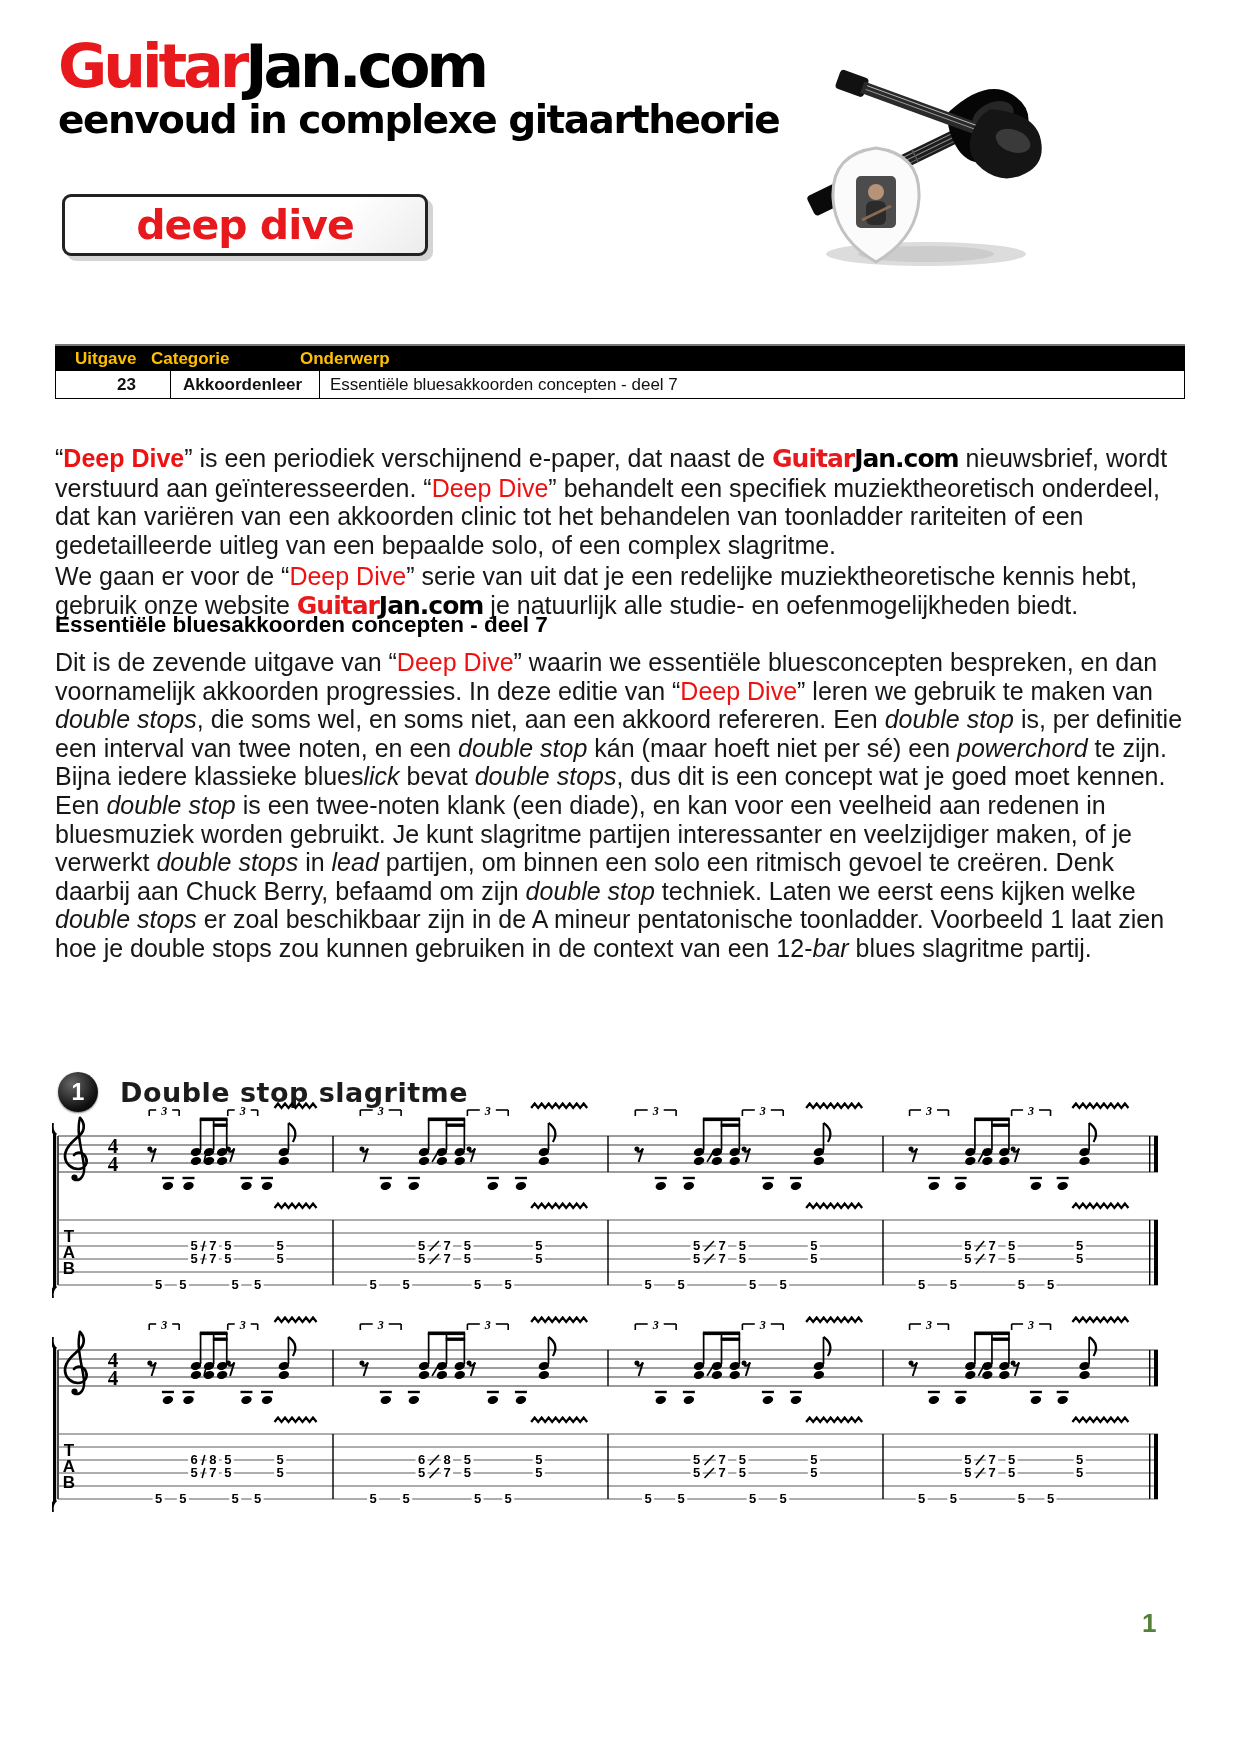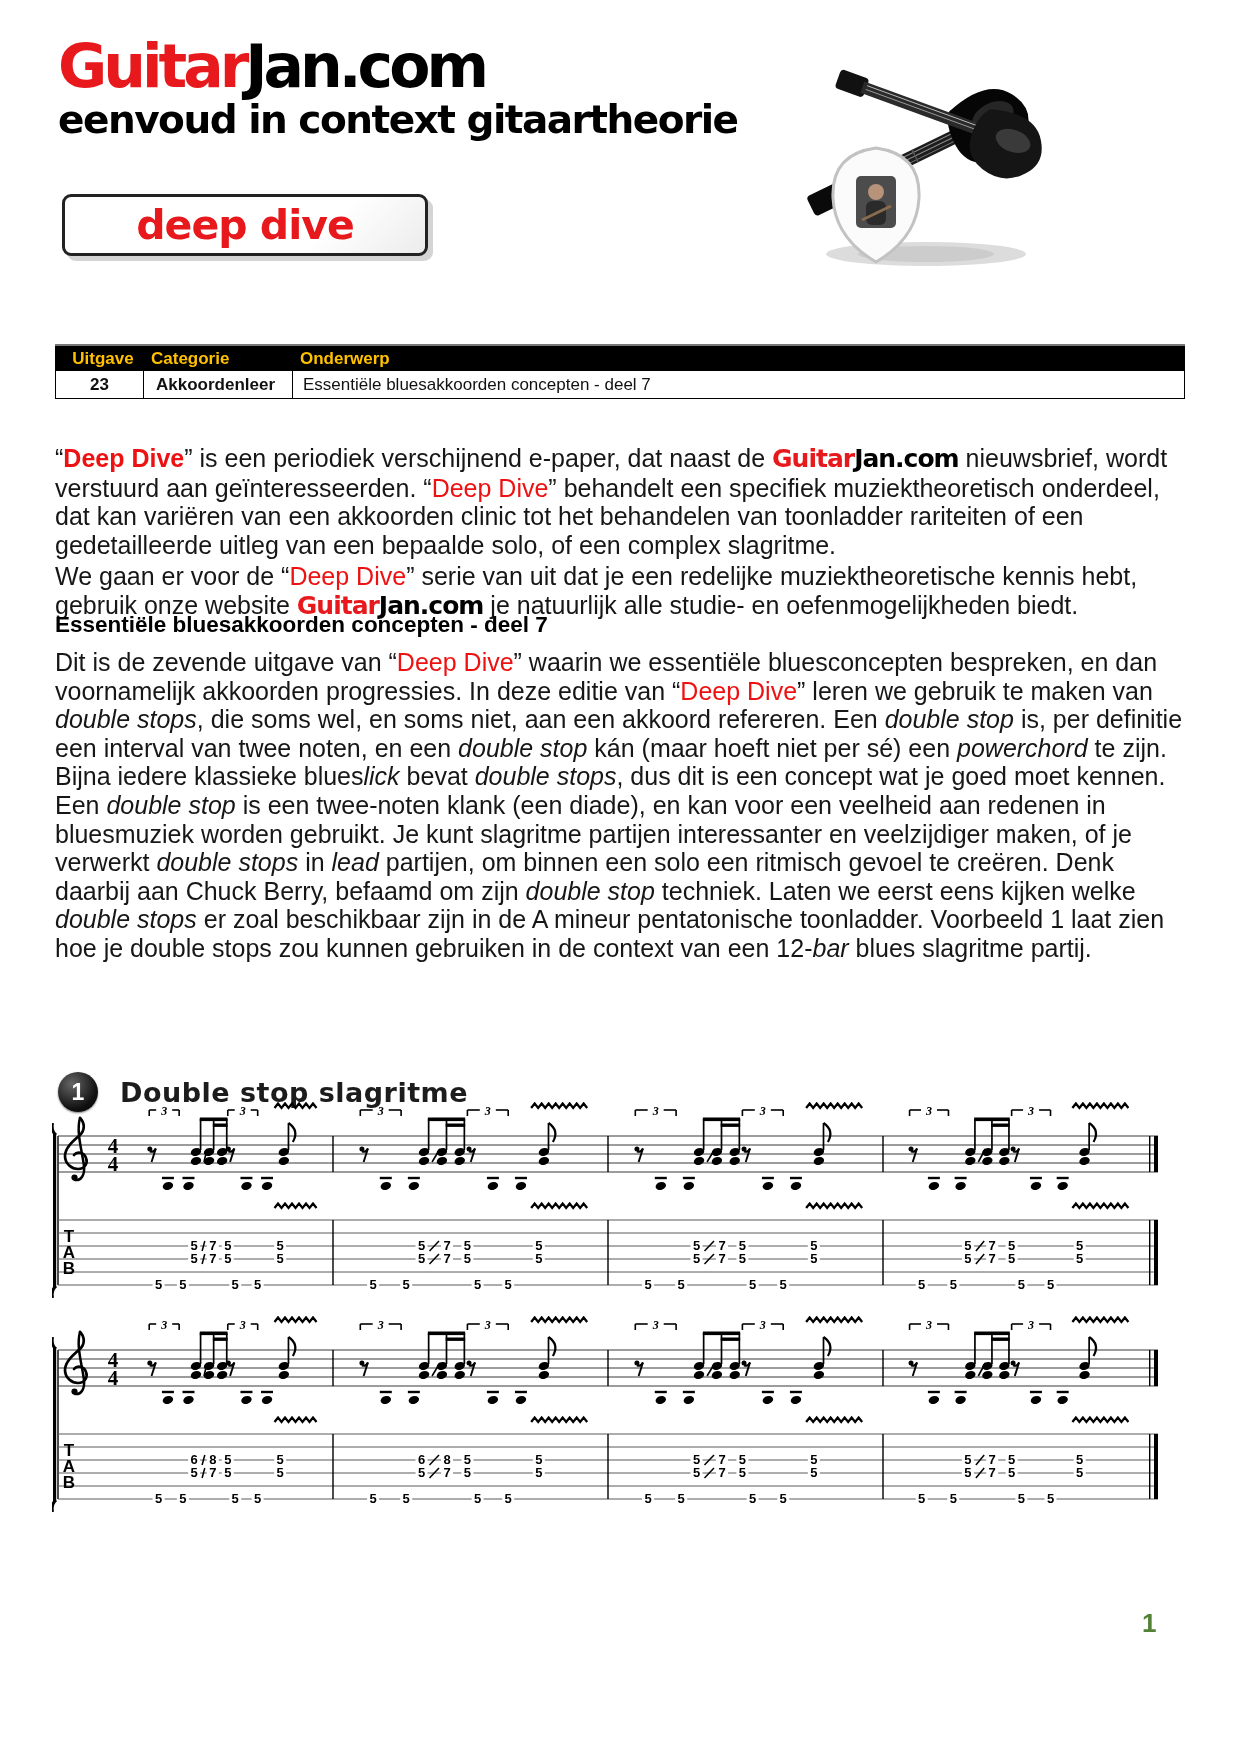--- a/index.html
+++ b/index.html
@@ -21,22 +21,22 @@
          display:flex;align-items:center;justify-content:center;}
   .badge span{font-family:"DejaVu Sans",sans-serif;font-weight:bold;font-size:41px;
               letter-spacing:-1px;color:#e8191c;}
   .guitar-art{position:absolute;left:796px;top:42px;}
 
   
   .itable{position:absolute;left:55px;top:344px;width:1130px;font-size:17px;}
   .ithead{display:flex;background:#000;color:#ffc000;font-weight:bold;height:25px;
           align-items:center;border-top:2px solid #777;}
   .itrow{display:flex;height:27px;align-items:center;border:1.5px solid #000;border-top:none;
-         background:#fff;}
-  .c1{width:88px;box-sizing:border-box;padding-left:8px;text-align:center;}
+         background:#fff;padding-left:27px;}
+  .c1{width:88px;box-sizing:border-box;padding-left:20px;}
   .c2{width:149px;box-sizing:border-box;padding-left:8px;}
   .c3{flex:1;box-sizing:border-box;padding-left:8px;}
   .itrow .c1{text-align:center;font-weight:bold;padding-left:0;border-right:1.5px solid #000;height:100%;display:flex;align-items:center;justify-content:center;}
   .itrow .c2{font-weight:bold;padding-left:12px;border-right:1.5px solid #000;height:100%;display:flex;align-items:center;}
   .itrow .c3{padding-left:10px;}
 
   
   .para{position:absolute;left:55px;width:1130px;font-size:25px;line-height:28.6px;color:#161616;}
   .seg-red{color:#ee1111;}
   .seg-redbold{color:#ee1111;font-weight:bold;}
@@ -60,21 +60,21 @@
 
   .page-num{position:absolute;left:1142px;top:1608px;font-size:26px;font-weight:bold;color:#538135;}
 </style>
 </head>
 <body>
 
 <div id="page">
 
   <div class="logo-block">
     <div class="logo-main"><span class="logo-red">Guitar</span><span class="logo-black">Jan.com</span></div>
-    <div class="logo-tagline">eenvoud in context gitaartheorie</div>
+    <div class="logo-tagline">eenvoud in complexe gitaartheorie</div>
   </div>
 
   <div class="badge">
     <span>deep dive</span>
   </div>
 
   <svg class="guitar-art" width="250" height="235" viewBox="0 0 250 235">
     <ellipse cx="130" cy="212" rx="100" ry="12" fill="#dcdcdc"></ellipse>
     <ellipse cx="130" cy="212" rx="68" ry="8" fill="#cccccc"></ellipse>
     <g transform="rotate(-26 125 110)">

